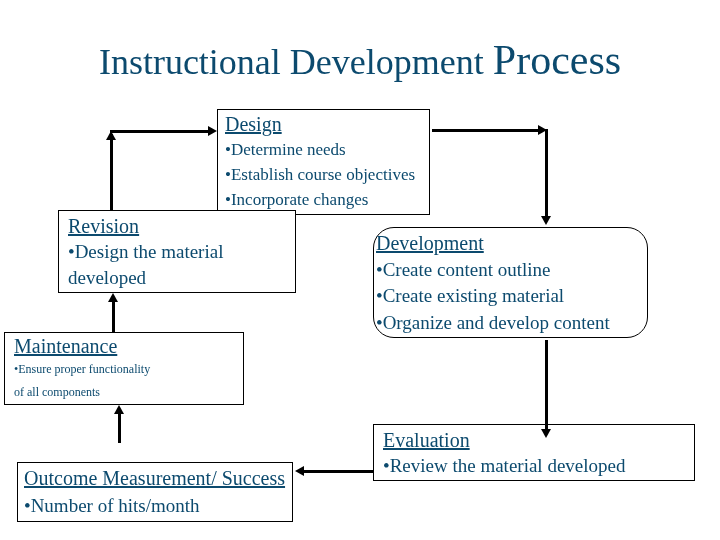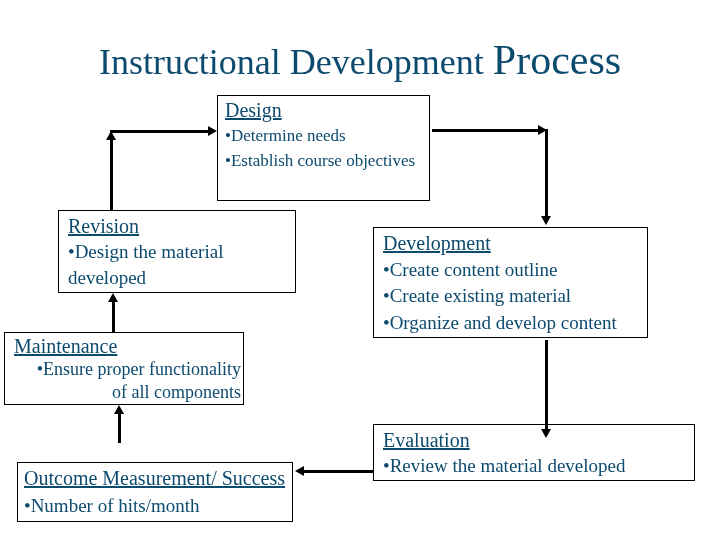--- a/index.html
+++ b/index.html
@@ -34,26 +34,26 @@
   .box-title {
     font-size: 20px;
     text-decoration: underline;
     white-space: nowrap;
   }
   .bullet {
     font-size: 19px;
     white-space: pre-line;
   }
 
-  #box-design      { left: 217px; top: 95px;  width: 213px; height: 106px; line-height: 25px; }
+  #box-design      { left: 217px; top: 109px;  width: 213px; height: 106px; line-height: 25px; }
   #box-design .bullet { font-size: 17px; }
   #box-revision    { left: 20px;  top: 210px; width: 238px; height: 83px;  line-height: 26px; padding-left: 9px; margin-left: 38px; }
-  #box-development { left: 373px; top: 227px; width: 275px; height: 111px; line-height: 26.5px; padding-left: 9px; }
+  #box-development { left: 373px; top: 227px; width: 275px; height: 111px; line-height: 26.5px; padding-left: 2px; border-radius: 21px; }
   #box-maintenance { left: 4px;  top: 332px; width: 240px; height: 73px;  line-height: 23px; padding-left: 9px; }
-  #box-maintenance .bullet { font-size: 18px; text-align: right; }
+  #box-maintenance .bullet { font-size: 12px; }
   #box-outcome     { left: 17px;  top: 462px; width: 276px; height: 60px;  line-height: 27px; padding-left: 6px; }
   #box-evaluation  { left: 373px; top: 424px; width: 322px; height: 57px;  line-height: 26px; padding-left: 9px; }
 
   .hline, .vline { position: absolute; background: #000000; }
   .arrowhead { position: absolute; width: 0; height: 0; }
   .ah-up    { border-left: 5px solid transparent; border-right: 5px solid transparent; border-bottom: 9px solid #000000; }
   .ah-down  { border-left: 5px solid transparent; border-right: 5px solid transparent; border-top: 9px solid #000000; }
   .ah-left  { border-top: 5px solid transparent; border-bottom: 5px solid transparent; border-right: 9px solid #000000; }
   .ah-right { border-top: 5px solid transparent; border-bottom: 5px solid transparent; border-left: 9px solid #000000; }
 </style>
@@ -64,20 +64,21 @@
 
   <div class="title">
     <span>Instructional Development</span>
     <span class="emph">Process</span>
   </div>
 
   <div class="box" id="box-design">
     <div class="box-title">Design</div>
     <div class="bullet">•Determine needs</div>
     <div class="bullet">•Establish course objectives</div>
+    <div class="bullet">•Incorporate changes</div>
   </div>
 
   <div class="box" id="box-revision">
     <div class="box-title">Revision</div>
     <div class="bullet">•Design the material
 developed</div>
   </div>
 
   <div class="box" id="box-development">
     <div class="box-title">Development</div>

